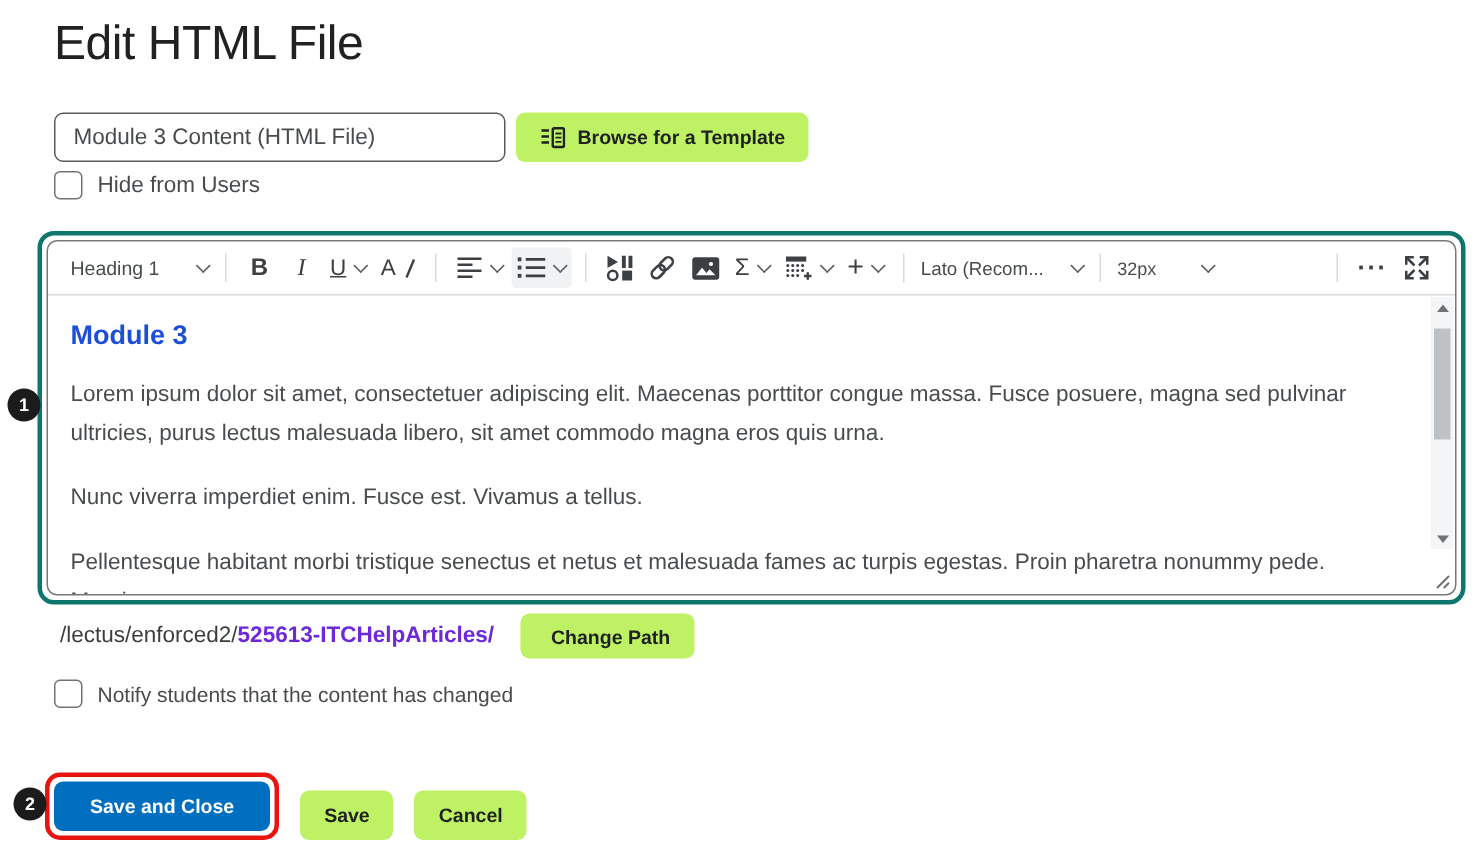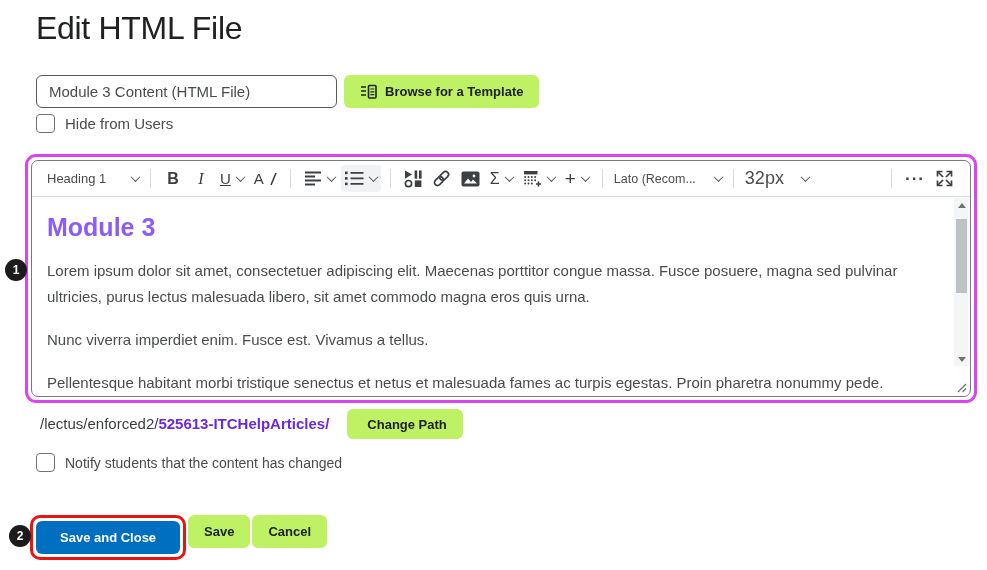--- a/index.html
+++ b/index.html
@@ -17,65 +17,65 @@
   .btn.subtle { background: #bef264; color: #202122; padding: 0 16px; }
   .btn.primary { background: #006fbf; color: #ffffff; padding: 0 24px; }
 
   
   .check-row { position: absolute; display: flex; align-items: center; gap: 10px; font-size: 15px; color: #494c4e; }
   .check-row.hide-row { left: 36px; top: 114px; }
   .check-row.notify-row { left: 36px; top: 453px; font-size: 14px; }
   .checkbox { width: 19px; height: 19px; border: 1px solid #6e7376; border-radius: 4px; background: #fff; flex: 0 0 auto; cursor: pointer; }
 
   
-  .editor-annotation { position: absolute; left: 25px; top: 154px; width: 952px; height: 249px; border: 3px solid #d946ef; border-radius: 11px; }
+  .editor-annotation { position: absolute; left: 25px; top: 154px; width: 952px; height: 249px; border: 3px solid #0f766e; border-radius: 11px; }
   .editor { position: absolute; left: 3px; top: 3px; width: 940px; height: 237px; border: 1px solid #76797b; border-radius: 7px; background: #fff; overflow: hidden; }
 
   
   .toolbar { display: flex; align-items: center; height: 36px; padding: 0 13px; border-bottom: 1px solid #d6dbe0; gap: 2px; }
   .tb-btn { display: inline-flex; align-items: center; justify-content: center; gap: 6px; height: 27px; min-width: 26px; padding: 0 4px; border: none; background: transparent; border-radius: 3px; color: #3d4043; font-family: "Liberation Sans", sans-serif; font-size: 13px; cursor: pointer; }
   .tb-btn.lightbg { background: #f0f2f4; }
   .tb-sep { width: 1px; height: 19px; background: #d6dbe0; margin: 0 7px; flex: 0 0 auto; }
   .chev { display: inline-block; width: 7px; height: 7px; border-right: 1.6px solid #565a5c; border-bottom: 1.6px solid #565a5c; transform: rotate(45deg) translate(-1px,-1px); flex: 0 0 auto; }
   .dropdown { display: inline-flex; align-items: center; justify-content: space-between; height: 27px; padding: 0 2px; border: none; background: transparent; color: #494c4e; font-family: "Liberation Sans", sans-serif; cursor: pointer; }
   .dropdown.format { width: 96px; font-size: 13px; }
   .dropdown.font-family { width: 112px; font-size: 12.5px; }
-  .dropdown.font-size { width: 68px; font-size: 18px; }
+  .dropdown.font-size { width: 68px; font-size: 12px; }
   .glyph-b { font-weight: 700; font-size: 16px; }
   .glyph-i { font-family: "Liberation Serif", serif; font-style: italic; font-size: 16px; }
   .glyph-u { font-size: 15px; text-decoration: underline; }
   .glyph-a { font-size: 15px; font-weight: 400; }
   .glyph-sigma { font-size: 16px; }
   .glyph-plus { font-size: 19px; font-weight: 400; line-height: 1; }
   .glyph-more { font-size: 17px; font-weight: 700; letter-spacing: 1px; }
   .right-push { margin-left: auto; }
 
   
   .editor-content { position: relative; height: 200px; padding: 2px 45px 0 15px; overflow: hidden; }
-  .editor-content h2 { margin: 14px 0 16px; font-size: 25px; font-weight: 700; color: #8b5cf6; }
+  .editor-content h2 { margin: 14px 0 16px; font-size: 18px; font-weight: 700; color: #1d4ed8; }
   .editor-content p { margin: 0 0 17px; font-size: 15px; line-height: 26px; color: #494c4e; }
 
   
   .scrollbar { position: absolute; top: 37px; right: 1px; width: 15px; height: 168px; background: #f4f5f6; }
   .sb-arrow { position: absolute; left: 0; width: 15px; height: 14px; display: flex; align-items: center; justify-content: center; cursor: pointer; }
   .sb-arrow.up { top: 0; }
   .sb-arrow.down { bottom: 0; }
   .tri-up { width: 0; height: 0; border-left: 4px solid transparent; border-right: 4px solid transparent; border-bottom: 5px solid #6e7376; }
   .tri-down { width: 0; height: 0; border-left: 4px solid transparent; border-right: 4px solid transparent; border-top: 5px solid #6e7376; }
   .sb-thumb { position: absolute; left: 2px; top: 21px; width: 11px; height: 74px; background: #bfc2c4; cursor: pointer; }
   .resize-handle { position: absolute; right: 3px; bottom: 3px; width: 12px; height: 12px; cursor: nwse-resize; }
 
   
   .path-row { position: absolute; left: 40px; top: 409px; display: flex; align-items: center; gap: 18px; }
   .path-text { font-size: 15px; color: #3b3e40; line-height: 30px; }
   .path-text b { font-weight: 700; color: #6d28d9; }
   .path-row .btn { height: 30px; padding-left: 20px; }
 
   
-  .actions-row { position: absolute; left: 30px; top: 515px; display: flex; align-items: flex-start; gap: 2px; }
+  .actions-row { position: absolute; left: 30px; top: 515px; display: flex; align-items: flex-end; gap: 14px; }
   .annotation-ring { display: inline-block; border: 3px solid #e8140e; border-radius: 10px; padding: 3px; }
 
   
   .step-badge { position: absolute; width: 22px; height: 22px; background: #1b1b1b; color: #fff; border-radius: 50%; display: flex; align-items: center; justify-content: center; font-size: 12px; font-weight: 700; z-index: 5; }
   .step-badge.one { left: 5px; top: 259px; }
   .step-badge.two { left: 9px; top: 525px; }
 
   svg { display: block; }
 </style>
 </head>

